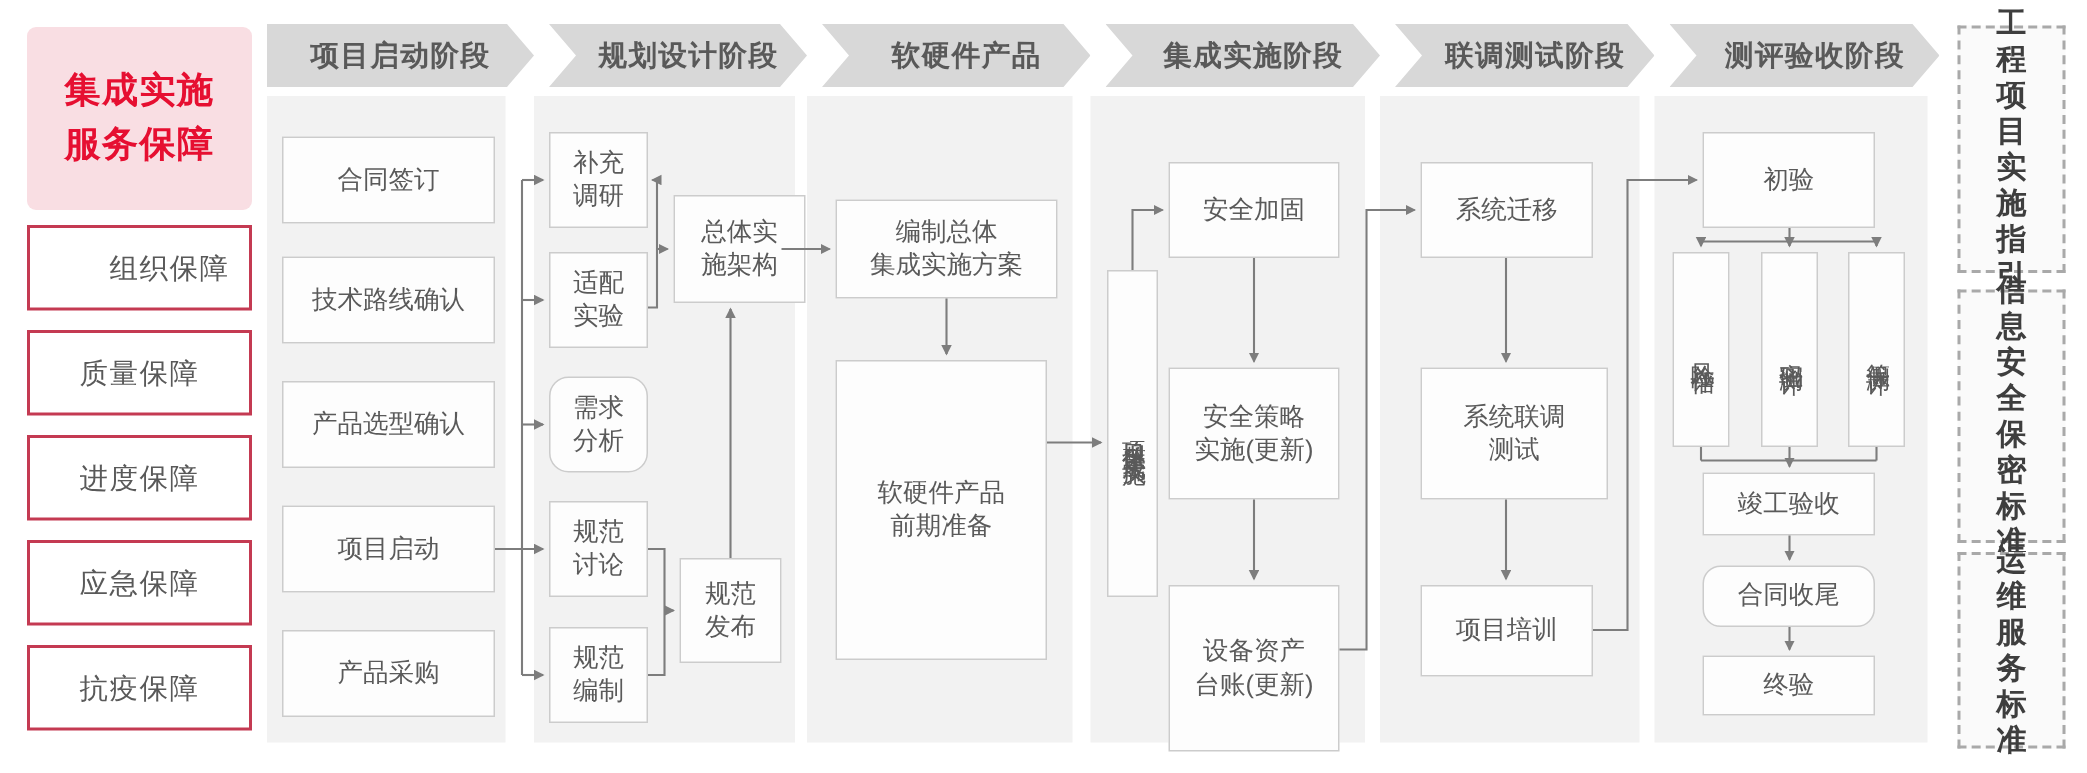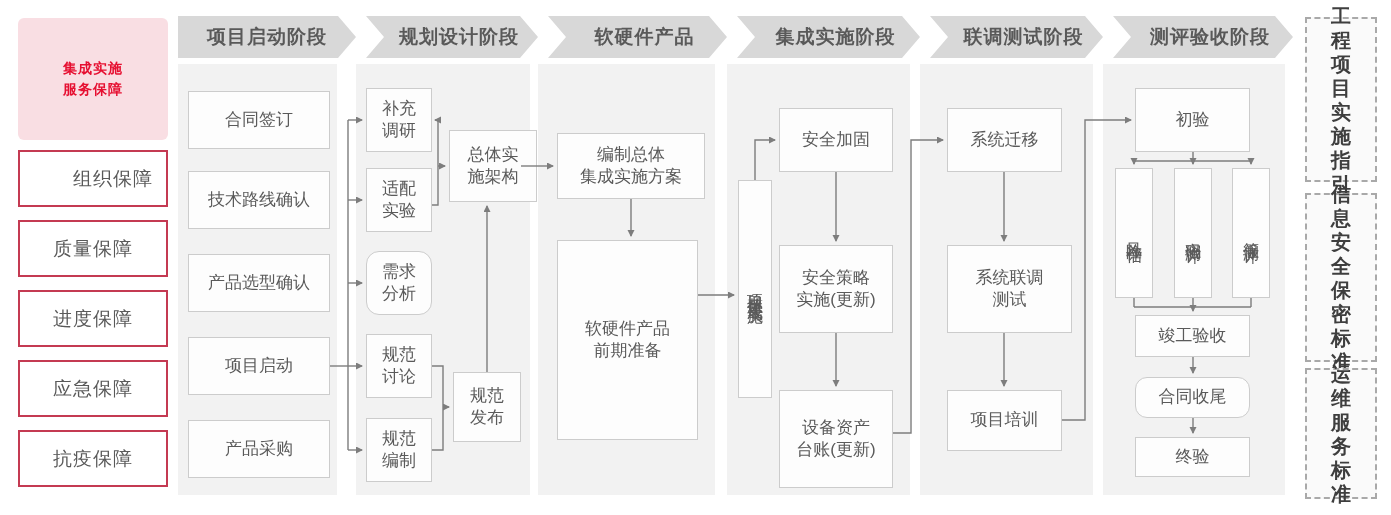--- a/index.html
+++ b/index.html
@@ -4,21 +4,21 @@
 <style>
   html,body{margin:0;padding:0;background:#ffffff;}
   .canvas{
     position:relative;width:1391px;height:515px;background:#ffffff;
     font-family:"Liberation Sans","DejaVu Sans",sans-serif;overflow:hidden;
   }
   
   .side-highlight{
     position:absolute;left:18px;top:18px;width:150px;height:122px;
     background:#f9dee3;border-radius:6px;display:flex;align-items:center;justify-content:center;
-    color:#e60f31;font-size:14px;font-weight:bold;text-align:center;
+    color:#e60f31;font-size:24px;font-weight:bold;text-align:center;
     white-space:pre-line;line-height:1.5;letter-spacing:1px;
   }
   .side-box{
     position:absolute;left:18px;width:150px;height:57px;background:#ffffff;
     border:2px solid #c43a52;box-sizing:border-box;display:flex;align-items:center;justify-content:center;
     color:#595959;font-size:19px;letter-spacing:1px;
   }
   
   .panel{position:absolute;top:64px;height:431px;background:#f2f2f2;}
   
@@ -99,21 +99,21 @@
 
   <div class="node" style="left:557px;top:133px;width:148px;height:66px;">编制总体
 集成实施方案</div>
   <div class="node" style="left:557px;top:240px;width:141px;height:200px;">软硬件产品
 前期准备</div>
 
   <div class="node vert" style="left:738px;top:180px;width:34px;height:218px;">项目整体集成实施</div>
   <div class="node" style="left:779px;top:108px;width:114px;height:64px;">安全加固</div>
   <div class="node" style="left:779px;top:245px;width:114px;height:88px;">安全策略
 实施(更新)</div>
-  <div class="node" style="left:779px;top:390px;width:114px;height:98px;">设备资产
+  <div class="node" style="left:779px;top:390px;width:114px;height:111px;">设备资产
 台账(更新)</div>
 
   <div class="node" style="left:947px;top:108px;width:115px;height:64px;">系统迁移</div>
   <div class="node" style="left:947px;top:245px;width:125px;height:88px;">系统联调
 测试</div>
   <div class="node" style="left:947px;top:390px;width:115px;height:61px;">项目培训</div>
 
   <div class="node" style="left:1135px;top:88px;width:115px;height:64px;">初验</div>
   <div class="node vert" style="left:1115px;top:168px;width:38px;height:130px;">风险评估</div>
   <div class="node vert" style="left:1174px;top:168px;width:38px;height:130px;">密码测评</div>

